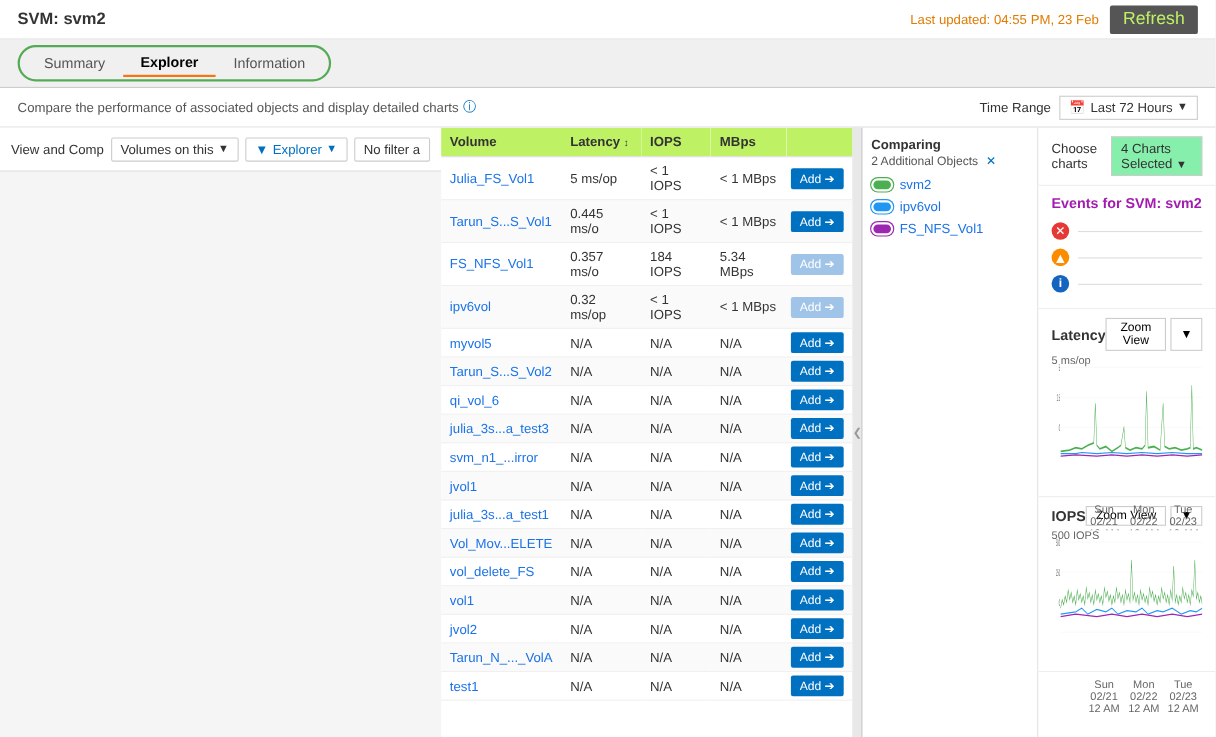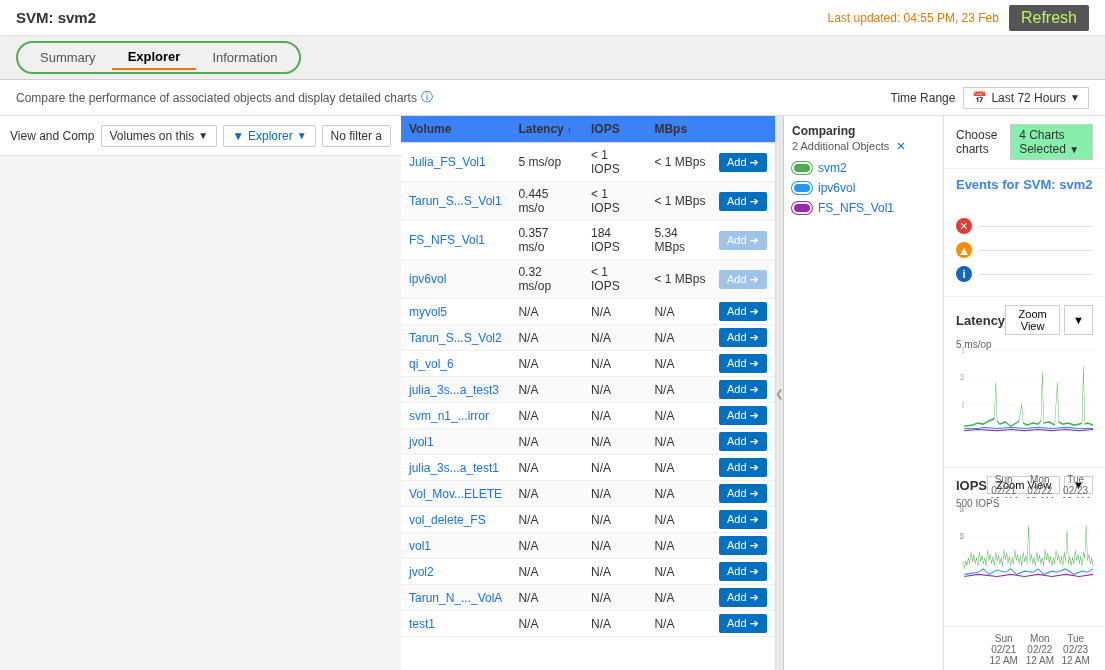--- a/index.html
+++ b/index.html
@@ -107,21 +107,21 @@
     .table-container {
       overflow-y: auto;
       flex: 1;
     }
     table {
       width: 100%;
       border-collapse: collapse;
       font-size: 12px;
     }
     th {
-      background: #3b82f6;
+      background: #bef264;
       border-bottom: 1px solid #ddd;
       padding: 6px 8px;
       text-align: left;
       font-weight: bold;
       color: #333;
       position: sticky;
       top: 0;
     }
     td {
       padding: 5px 8px;
@@ -198,21 +198,21 @@
     .charts-area {
       flex: 1;
       overflow-y: auto;
       padding: 0;
     }
 
     .events-section {
       border-bottom: 1px solid #eee;
       padding: 8px 12px;
     }
-    .section-title { font-size: 13px; font-weight: bold; margin-bottom: 24px; color: #3b82f6; }
+    .section-title { font-size: 13px; font-weight: bold; margin-bottom: 8px; color: #a21caf; }
     .event-row { display: flex; align-items: center; gap: 8px; margin-bottom: 4px; height: 20px; }
     .event-icon { width: 16px; height: 16px; border-radius: 50%; display: flex; align-items: center; justify-content: center; font-size: 11px; flex-shrink: 0; }
     .event-line { flex: 1; height: 1px; background: #ddd; }
     .icon-error { background: #e53935; color: #fff; }
     .icon-warn { background: #fb8c00; color: #fff; }
     .icon-info { background: #1565c0; color: #fff; }
 
     .chart-section {
       border-bottom: 1px solid #eee;
       padding: 8px 12px;

